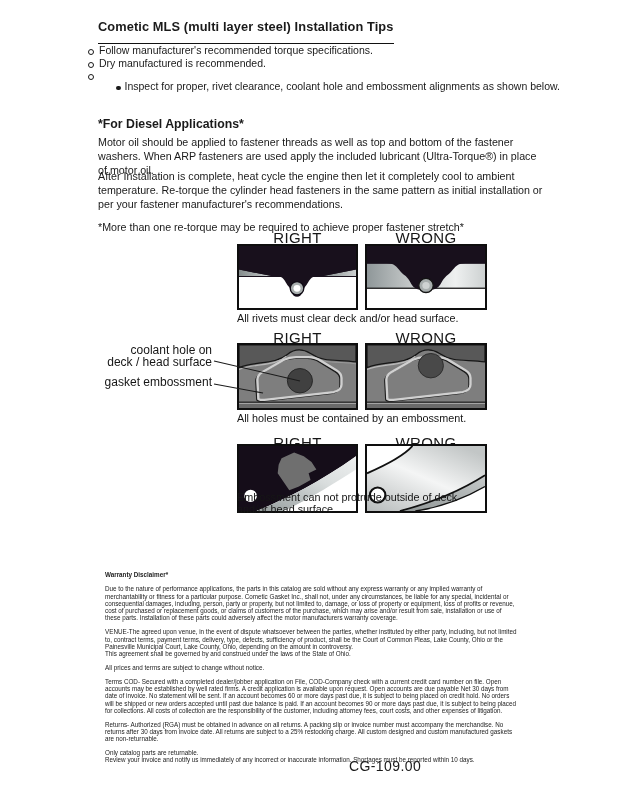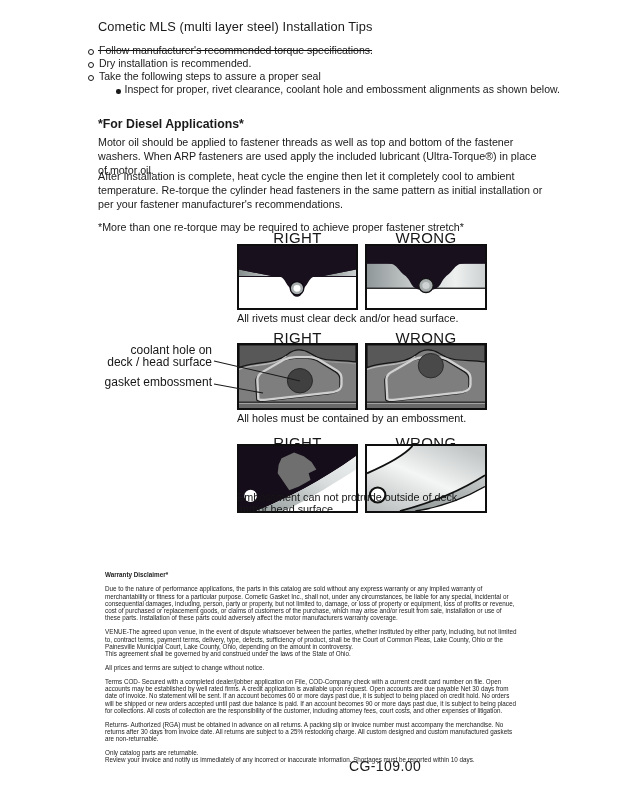--- a/index.html
+++ b/index.html
@@ -2,22 +2,22 @@
 <html><head>
 <meta charset="utf-8">
 <style>
   html,body { margin:0; padding:0; background:#ffffff; }
   .page {
     position:relative; width:618px; height:800px; background:#ffffff;
     font-family:"Liberation Sans", sans-serif; color:#1a1a1a; overflow:hidden;
   }
   .title {
     position:absolute; left:98px; top:19px;
-    font-size:12.8px; font-weight:normal; letter-spacing:0.1px;
-    border-bottom:1.6px solid #111; padding-bottom:16px; white-space:nowrap;
+    font-size:12.8px; font-weight:bold; letter-spacing:0.1px;
+    border-bottom:1.6px solid #111; padding-bottom:9px; white-space:nowrap;
   }
   .bullets { position:absolute; left:88px; top:44px; font-size:10.5px; line-height:13px; }
   .b-row { display:flex; align-items:center; }
   .b-row.sub { padding-left:28px; }
   .marker-o {
     width:4px; height:4px; border:1px solid #1a1a1a; border-radius:50%;
     display:inline-block; margin:3.5px 5px 0 0; flex:0 0 auto;
   }
   .marker-dot {
     width:4.5px; height:4.5px; background:#1a1a1a; border-radius:50%;
@@ -52,25 +52,24 @@
 
   <div class="title">Cometic MLS (multi layer steel) Installation Tips</div>
 
   <div class="bullets">
     <div class="b-row">
       <span class="marker-o"></span>
       <span>Follow manufacturer's recommended torque specifications.</span>
     </div>
     <div class="b-row">
       <span class="marker-o"></span>
-      <span>Dry installation is recommended.</span>
+      <span>Dry manufactured is recommended.</span>
     </div>
     <div class="b-row">
       <span class="marker-o"></span>
-      <span>Take the following steps to assure a proper seal</span>
     </div>
     <div class="b-row sub">
       <span class="marker-dot"></span>
       <span>Inspect for proper, rivet clearance, coolant hole and embossment alignments as shown below.</span>
     </div>
   </div>
 
   <div class="sect-head" style="top:117px;">*For Diesel Applications*</div>
   <div class="para" style="top:135px;">Motor oil should be applied to fastener threads as well as top and bottom of the fastener washers. When ARP fasteners are used apply the included lubricant (Ultra-Torque®) in place of motor oil.</div>
   <div class="para" style="top:220px;">*More than one re-torque may be required to achieve proper fastener stretch*</div>

